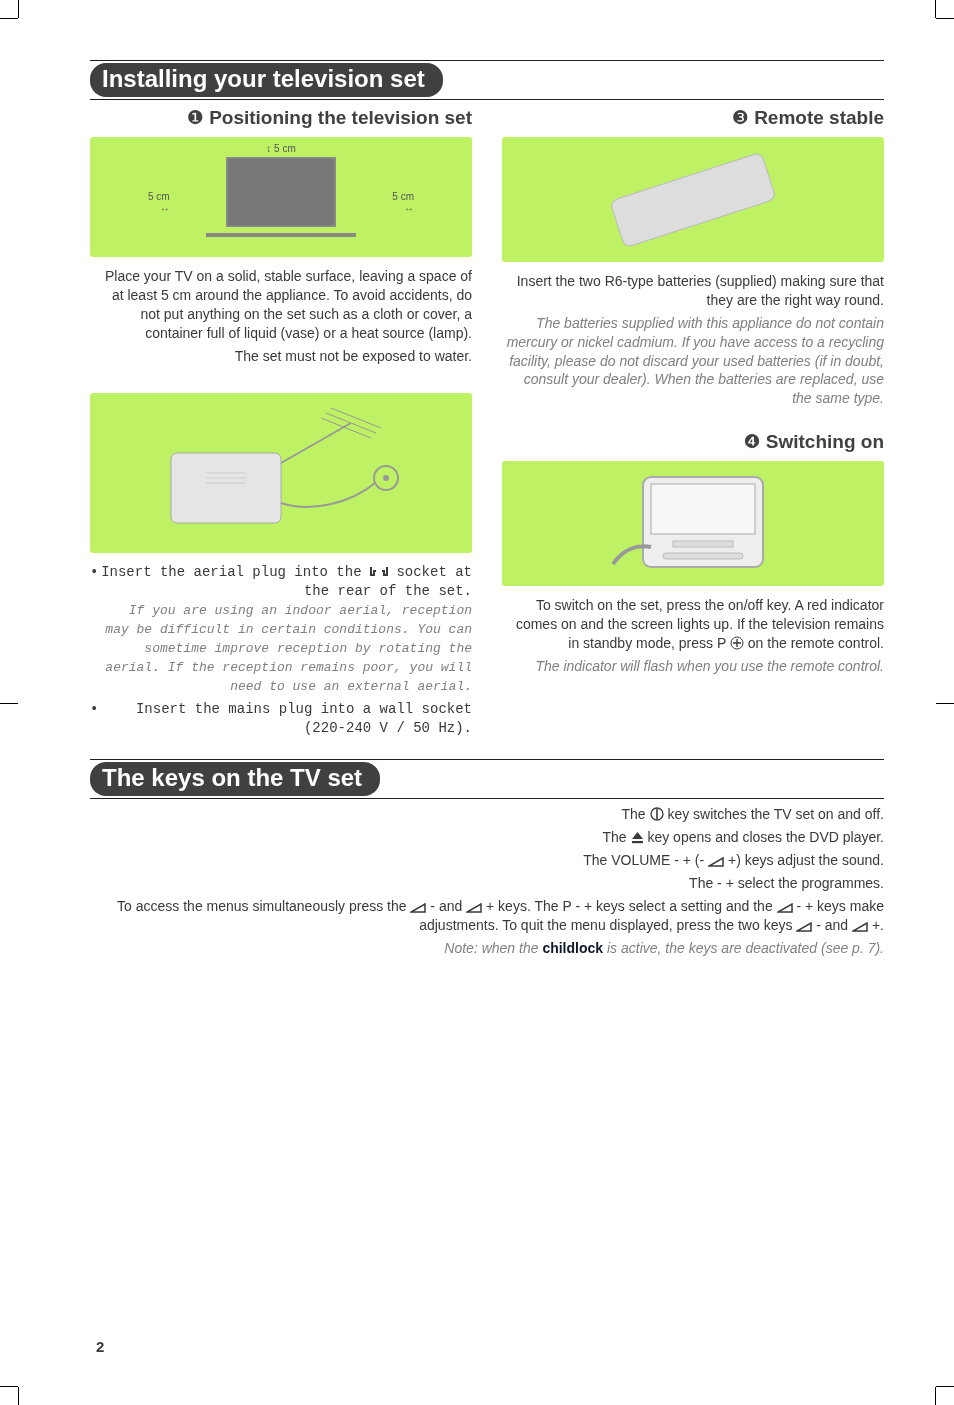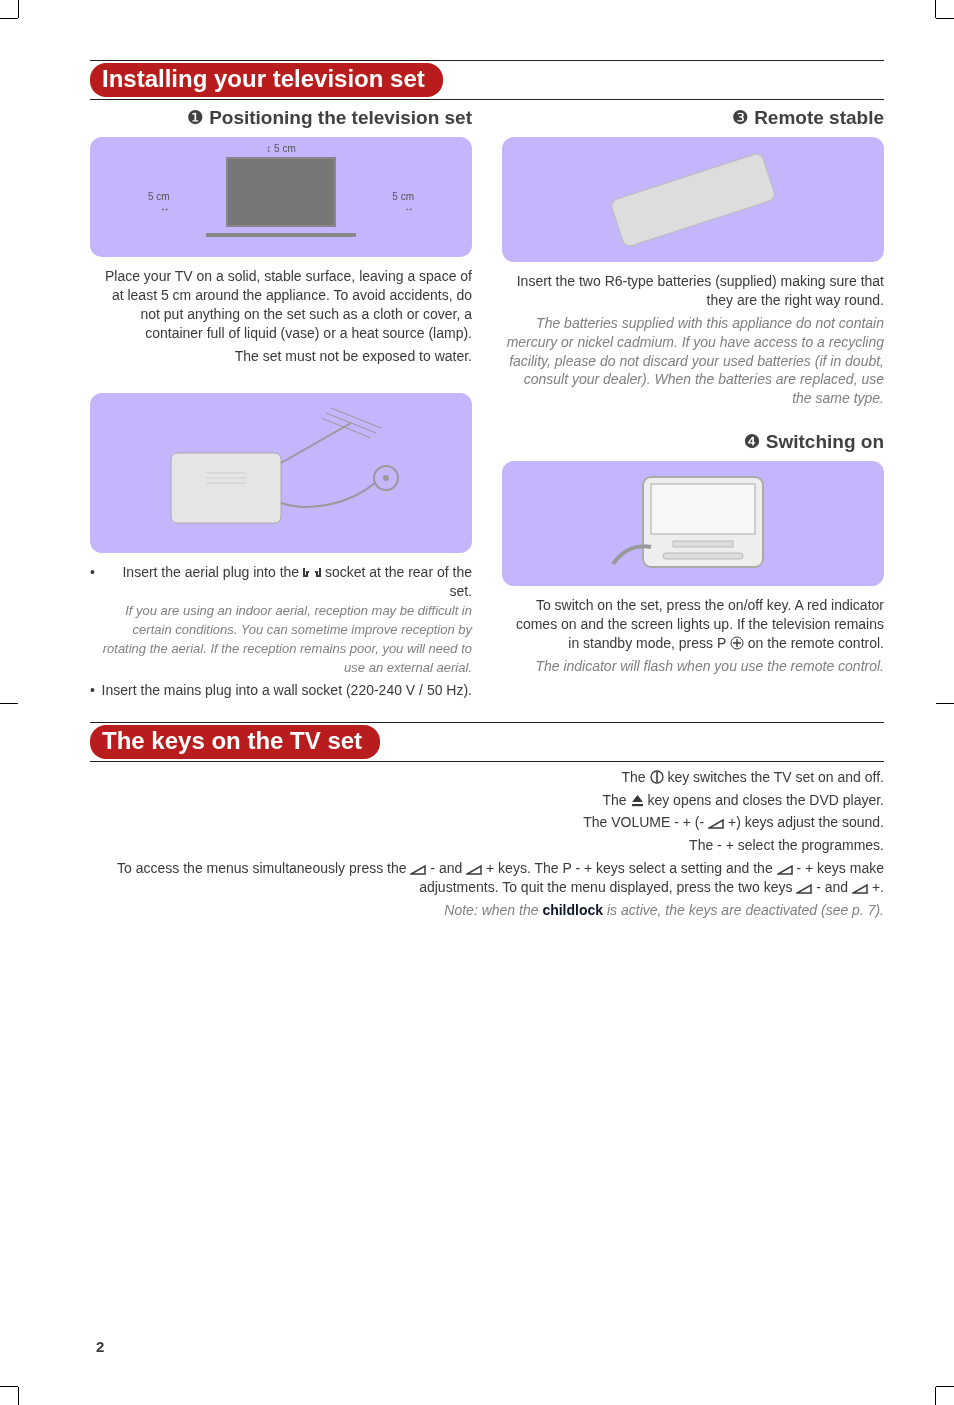--- a/index.html
+++ b/index.html
@@ -25,21 +25,21 @@
   .cm-mr-h { top: 50%; right: 0; width: 18px; height: 1px; }
 
   .pill-bar {
     border-top: 1px solid #231f20;
     border-bottom: 1px solid #231f20;
     padding: 0;
     margin-bottom: 6px;
   }
   .pill {
     display: inline-block;
-    background: #b91c1c;
+    background: #404040;
     color: #fff;
     font-size: 24px;
     font-weight: bold;
     padding: 2px 18px 4px 12px;
     border-radius: 16px;
     margin: 2px 0;
   }
   h3.sub {
     font-size: 19px;
     font-weight: bold;
@@ -49,22 +49,22 @@
   .num-circle {
     font-family: Arial, sans-serif;
     font-weight: normal;
   }
   .two-col {
     display: flex;
     gap: 30px;
   }
   .col { flex: 1; min-width: 0; text-align: right; }
   .illus {
-    background: #c4b5fd;
-    border-radius: 12px;
+    background: #bef264;
+    border-radius: 3px;
     margin: 6px 0 10px 0;
     display: flex;
     align-items: center;
     justify-content: center;
     color: #999;
     font-size: 11px;
   }
   .illus-tv {
     height: 120px;
     flex-direction: column;
@@ -96,20 +96,21 @@
     list-style: none;
     padding: 0;
   }
   ul.bullets li {
     font-size: 14px;
     line-height: 1.35;
     color: #3a3a3a;
     position: relative;
     padding-left: 10px;
     margin-bottom: 4px;
+    font-family: Liberation Mono, monospace;
   }
   ul.bullets li::before {
     content: "•";
     position: absolute;
     left: 0;
   }
   .bold { font-weight: bold; }
   svg.inline-ic { vertical-align: -2px; }
   .page-num {
     position: absolute;

